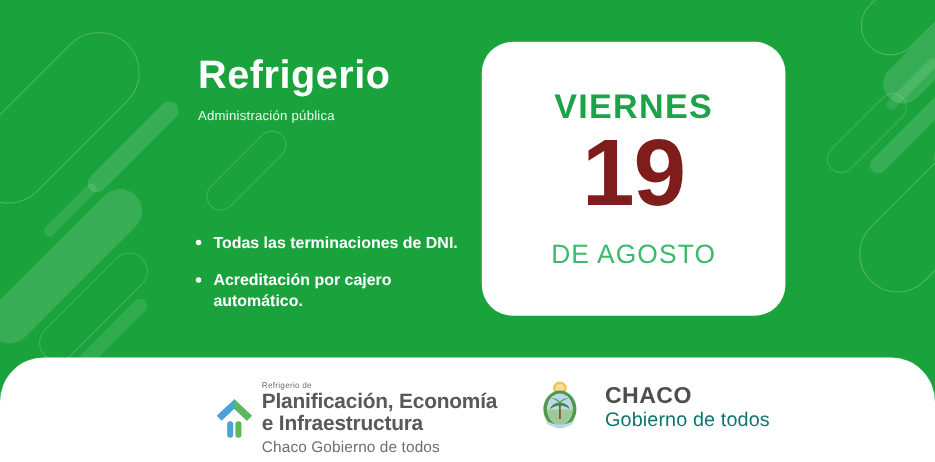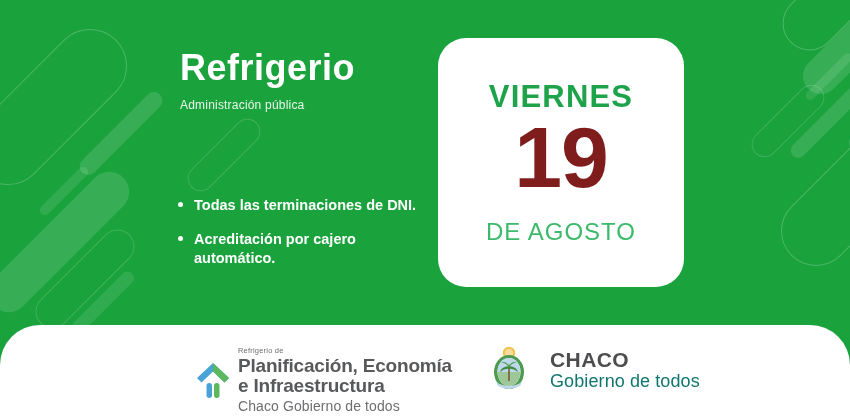--- a/index.html
+++ b/index.html
@@ -57,21 +57,21 @@
     margin-top: 10px;
     font-size: 12px;
     font-weight: 300;
     color: #eaf7ed;
     letter-spacing: 0.2px;
   }
 
   .bullets {
     position: absolute;
     left: 178px;
-    top: 196px;
+    top: 212px;
     width: 260px;
     list-style: none;
   }
   .bullet {
     position: relative;
     padding-left: 16px;
     margin-bottom: 14px;
     color: #ffffff;
     font-size: 14.5px;
     font-weight: bold;
@@ -85,21 +85,21 @@
     height: 5px;
     border-radius: 50%;
     background: #ffffff;
   }
 
   
   .date-card {
     position: absolute;
     left: 438px;
     top: 38px;
-    width: 246px;
+    width: 276px;
     height: 249px;
     background: #ffffff;
     border-radius: 28px;
     display: flex;
     flex-direction: column;
     align-items: center;
     justify-content: center;
   }
   .date-weekday {
     font-size: 31px;

